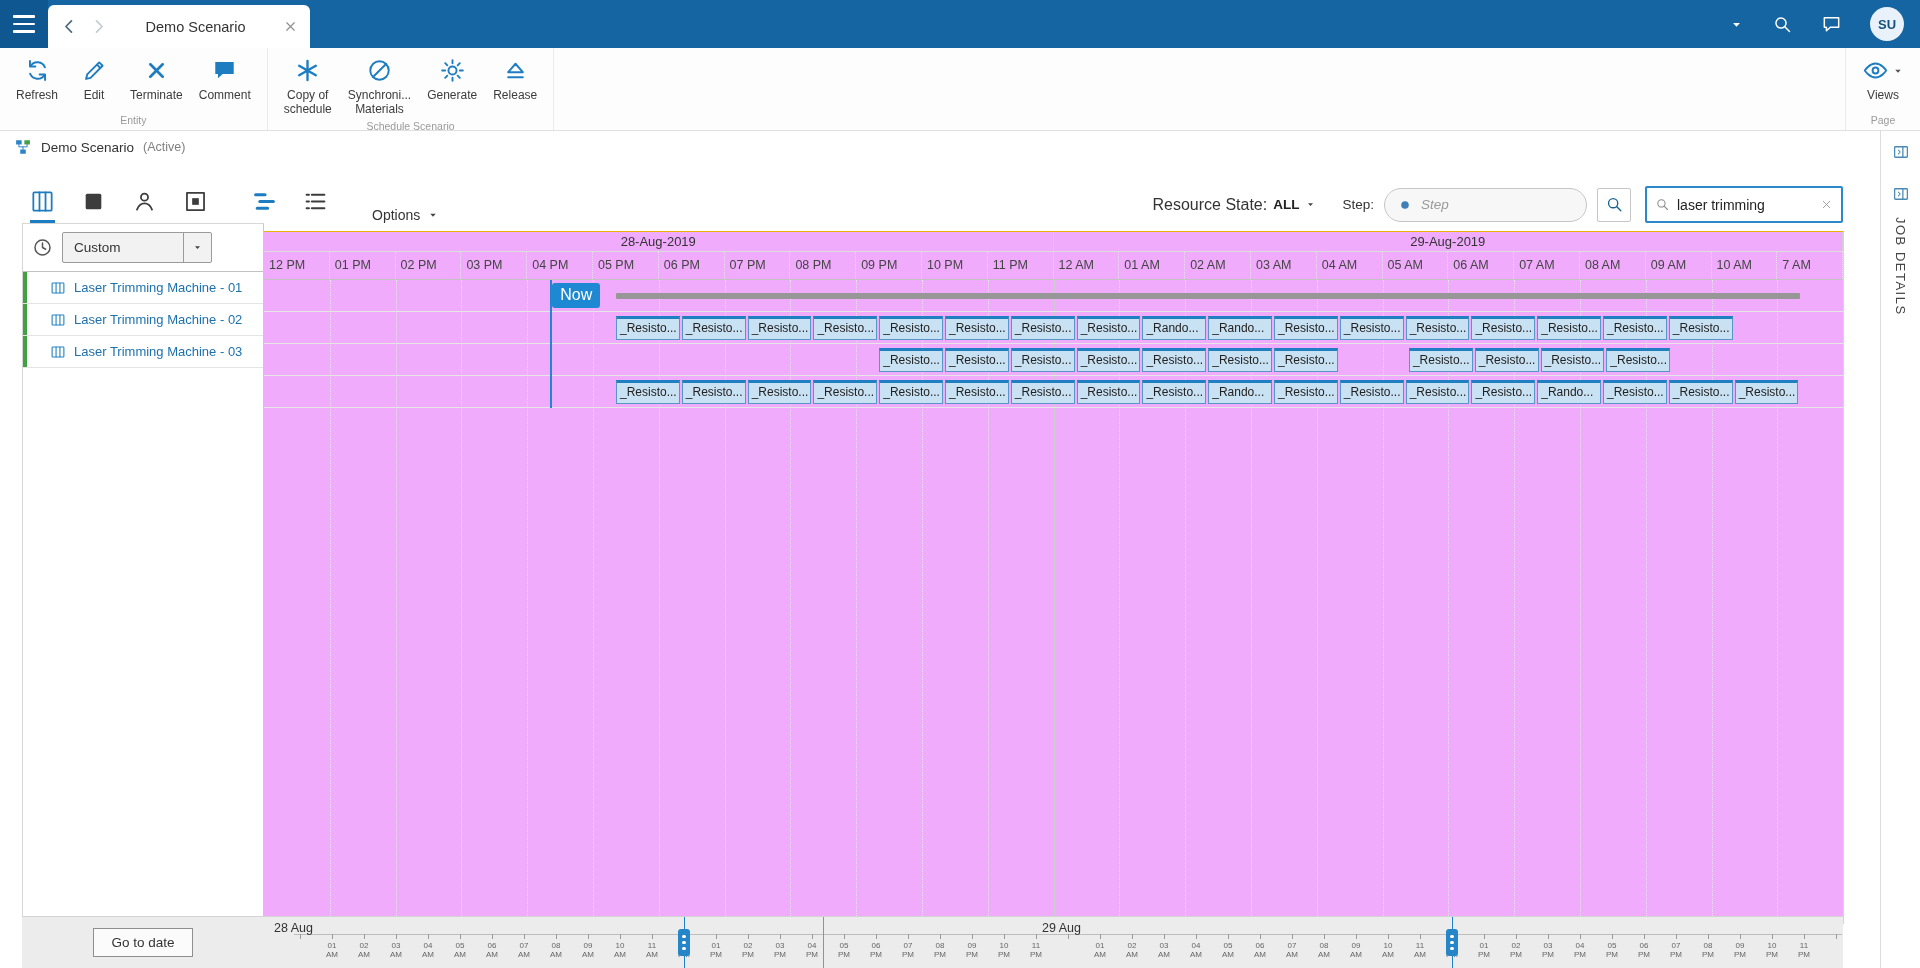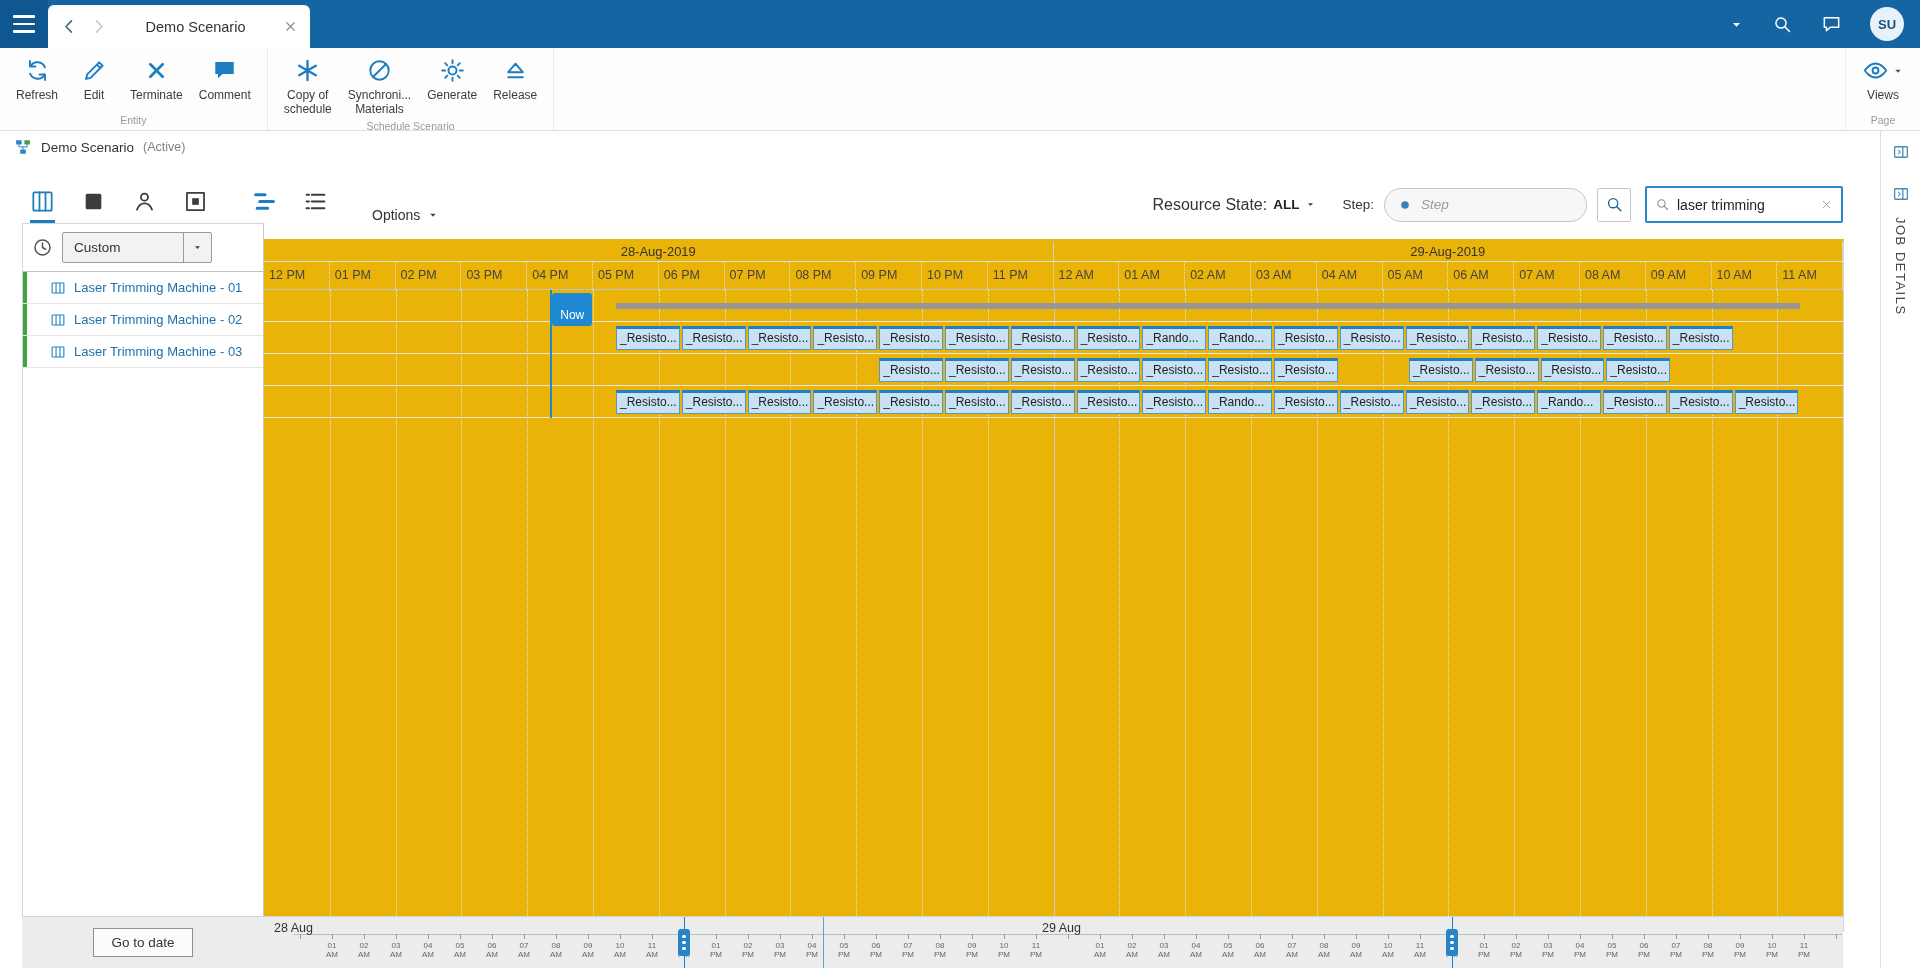--- a/index.html
+++ b/index.html
@@ -80,31 +80,31 @@
   .tree-row{height:32px;border-bottom:1px solid #e4e4e4;display:flex;align-items:center;position:relative;cursor:pointer;background:#fff}
   .tree-row.group{gap:7px;padding-left:7px}
   .tree-chevron{width:16px;height:16px;color:#1f7dc0}
   .doc-ic{width:16px;height:16px;color:#555}
   .group-name{font-size:13px;font-weight:bold;color:#222}
   .tree-row.machine{padding-left:27px;gap:8px}
   .tree-row.machine .edge{position:absolute;left:0;top:0;bottom:0;width:4px;background:#3fa33f}
   .machine-ic{width:16px;height:16px;color:#2b85c4}
   .machine-name{font-size:13px;color:#1d71ad}
 
-  .timeline{position:absolute;left:242px;top:16px;width:1580px;height:100%;border-top:3px solid #eab308;border-right:1px solid #d5d5d5;background:#eab308}
+  .timeline{position:absolute;left:242px;top:8px;width:1580px;height:100%;border-top:1px solid #eab308;border-right:1px solid #d5d5d5;background:#f0abfc}
   .tl-dates{height:20px;display:flex;border-bottom:1px solid #dcdcdc}
   .tl-date{width:789.6px;text-align:center;font-size:13px;color:#333;line-height:19px;border-right:1px solid #cfcfcf}
   .tl-hours{height:28px;display:flex;border-bottom:1px solid #c2c2c2}
   .tl-hour{width:65.8px;font-size:12.5px;color:#444;line-height:27px;padding-left:5px;border-right:1px dotted #e3e3e3;overflow:hidden;flex:none}
   .tl-body{position:relative;height:644px;overflow:hidden}
   .vline{position:absolute;top:0;bottom:0;width:0;border-right:1px dotted #e4e4e4}
   .vline.day{border-right:1px solid #cdcdcd}
   .g-row{position:absolute;left:0;width:100%;height:32px;border-bottom:1px solid #e6e6e6}
   .sum-bar{position:absolute;top:13px;height:6px;background:#979797;border-radius:1px}
-  .now-chip{position:absolute;background:#1e88d2;color:#fff;font-size:12px;line-height:1;padding:16px 8px 5px;border-radius:3px;z-index:6}
+  .now-chip{position:absolute;background:#1e88d2;color:#fff;font-size:16px;line-height:1;padding:4px 8px 5px;border-radius:3px;z-index:6}
   .now-line{position:absolute;width:2px;background:#1e88d2;z-index:5}
   .task-bar{position:absolute;top:4px;height:24px;background:#c9e2f3;border:1px solid #5697c8;border-top:3px solid #1f7fc1;font-size:12px;color:#222;padding:2px 2px 0 3px;white-space:nowrap;overflow:hidden;cursor:pointer}
 
   
   .overview{position:absolute;left:22px;top:916px;width:1821px;height:52px;background:#ececec;border-top:1px solid #d3d3d3}
   .ov-left{position:absolute;left:0;top:0;width:242px;height:100%;display:flex;align-items:center;justify-content:center}
   .goto-btn{border:1px solid #8f8f8f;background:#fbfbfb;font:13.5px "Liberation Sans",sans-serif;color:#333;padding:6px 17px;cursor:pointer}
   .ov-strip{position:absolute;left:242px;top:0;width:1579px;height:100%}
   .ov-axis{position:absolute;top:17px;height:1px;background:#bdbdbd}
   .ov-day{position:absolute;top:4px;font-size:12.5px;color:#333;white-space:nowrap}
@@ -418,21 +418,21 @@
           <div class="tl-hour">01 AM</div>
           <div class="tl-hour">02 AM</div>
           <div class="tl-hour">03 AM</div>
           <div class="tl-hour">04 AM</div>
           <div class="tl-hour">05 AM</div>
           <div class="tl-hour">06 AM</div>
           <div class="tl-hour">07 AM</div>
           <div class="tl-hour">08 AM</div>
           <div class="tl-hour">09 AM</div>
           <div class="tl-hour">10 AM</div>
-          <div class="tl-hour">11 AM</div>
+          <div class="tl-hour">7 AM</div>
         </div>
       <div class="tl-body" id="tlBody">
           <div class="vline" style="left: 65.8px;"></div>
           <div class="vline" style="left: 131.6px;"></div>
           <div class="vline" style="left: 197.4px;"></div>
           <div class="vline" style="left: 263.2px;"></div>
           <div class="vline" style="left: 329px;"></div>
           <div class="vline" style="left: 394.8px;"></div>
           <div class="vline" style="left: 460.6px;"></div>
           <div class="vline" style="left: 526.4px;"></div>

